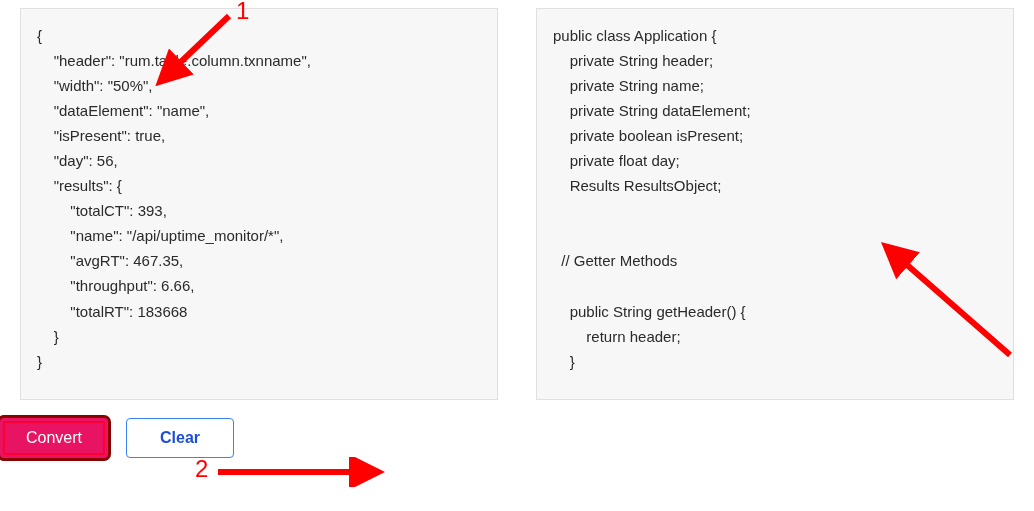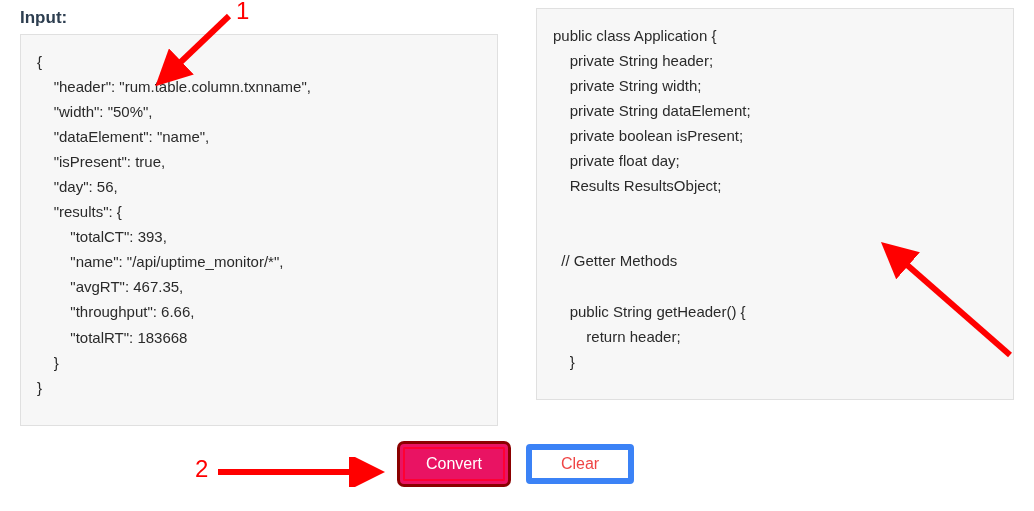--- a/index.html
+++ b/index.html
@@ -50,81 +50,79 @@
     .code-box::-webkit-scrollbar-track {
       background: #f0f0f0;
     }
     .code-box::-webkit-scrollbar-thumb {
       background: #c0c0c0;
       border: 2px solid #f0f0f0;
     }
     .button-row {
       display: flex;
       gap: 18px;
-      justify-content: center;
       margin-top: 18px;
     }
     .btn {
       min-width: 108px;
       height: 40px;
       font-size: 16px;
       border-radius: 4px;
       cursor: pointer;
       font-family: Arial, Helvetica, sans-serif;
     }
     .btn-primary {
       background: #e91363;
       color: #ffffff;
       border: 3px solid #e91363;
       box-shadow: 0 0 0 2px #ff0033 inset, 0 0 0 3px #8b0000;
       font-weight: 400;
     }
     .btn-secondary {
       background: #ffffff;
-      color: #ef4444;
-      border: 6px solid #3b82f6;
-      font-weight: 400;
+      color: #1d4ed8;
+      border: 1px solid #3b82f6;
+      font-weight: 700;
     }
     .anno-number {
       color: #ff0000;
       font-size: 24px;
       font-weight: 400;
       position: absolute;
     }
     #anno1-num { left: 236px; top: -3px; }
     #anno2-num { left: 195px; top: 455px; }
     #arrow1 { position:absolute; left:144px; top:8px; }
     #arrow2 { position:absolute; left:213px; top:457px; }
     #arrow3 { position:absolute; left:870px; top:235px; }
   </style>
 </head>
 <body>
 
 <div class="container">
   <div class="panel">
-    <div class="panel-label">Input:</div>
     <div class="code-box">{
     "header": "rum.table.column.txnname",
     "width": "50%",
     "dataElement": "name",
     "isPresent": true,
     "day": 56,
     "results": {
         "totalCT": 393,
         "name": "/api/uptime_monitor/*",
         "avgRT": 467.35,
         "throughput": 6.66,
         "totalRT": 183668
     }
 }</div>
   </div>
   <div class="panel">
     <div class="code-box">public class Application {
     private String header;
-    private String width;
+    private String name;
     private String dataElement;
     private boolean isPresent;
     private float day;
     Results ResultsObject;
 
 
   // Getter Methods
 
     public String getHeader() {
         return header;

